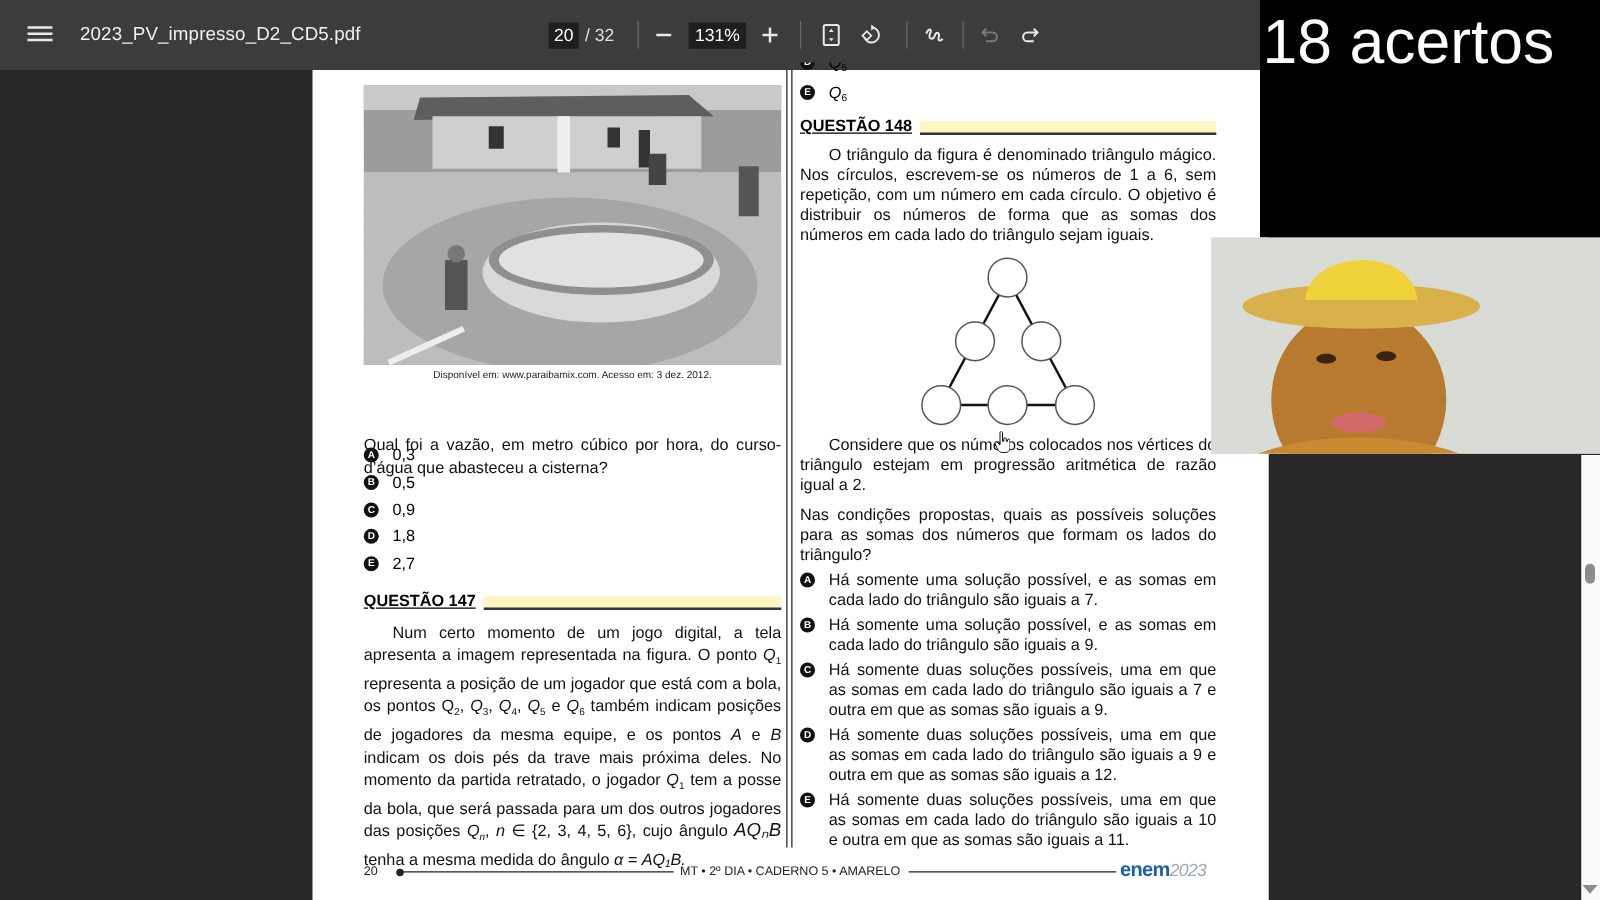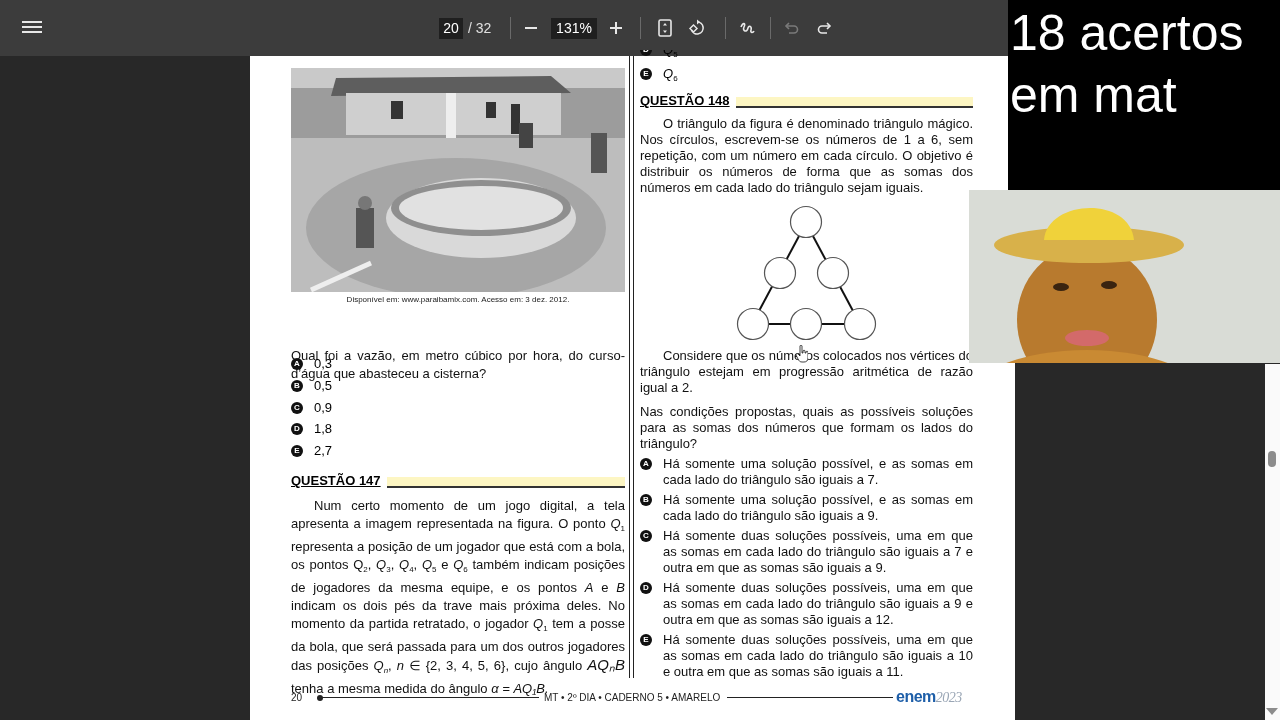--- a/index.html
+++ b/index.html
@@ -51,21 +51,21 @@
   sub { font-size: 8px; vertical-align: -3px; }
   .it { font-style: italic; }
 
   .footer { position: absolute; left: 291px; top: 690px; width: 682px; height: 16px; font-size: 10px; color: #222; }
   .footer .pg { position: absolute; left: 0; top: 2px; }
   .footer .dot { position: absolute; left: 26px; top: 5px; width: 6px; height: 6px; border-radius: 50%; background: #222; }
   .footer .line1 { position: absolute; left: 30px; top: 7px; width: 218px; height: 1px; background: #222; }
   .footer .mid { position: absolute; left: 253px; top: 2px; }
   .footer .line2 { position: absolute; left: 436px; top: 7px; width: 166px; height: 1px; background: #222; }
   .footer .brand { position: absolute; left: 605px; top: -2px; font-size: 16px; color: #1d5ea8; font-weight: bold; letter-spacing: -0.5px; }
-  .footer .brand em { font-style: italic; font-weight: normal; color: #9aa6b5; font-size: 14px; font-family: Liberation Serif, serif; }
+  .footer .brand em { font-style: italic; font-weight: normal; color: #9aa6b5; font-size: 14px; }
 
   
   .triangle { position: absolute; left: 730px; top: 203px; width: 155px; height: 140px; }
 
   
   .scroll-track { position: absolute; left: 1265px; top: 364px; width: 15px; height: 356px; background: #fafafa; }
   .scroll-thumb { position: absolute; left: 1268px; top: 451px; width: 8px; height: 16px; border-radius: 4px; background: #8c8c8c; cursor: pointer; }
   .scroll-arrow { position: absolute; left: 1266px; top: 708px; width: 0; height: 0; border-left: 6px solid transparent; border-right: 6px solid transparent; border-top: 7px solid #8c8c8c; cursor: pointer; }
   .right-white { position: absolute; left: 1015px; top: 364px; width: 250px; height: 356px; background: #282828; }
   .left-white { position: absolute; left: 1000px; top: 364px; width: 15px; height: 356px; background: #fff; }
@@ -84,20 +84,21 @@
 </style>
 </head>
 <body>
 
 <div class="toolbar">
   <div class="menu-btn">
       <span></span>
       <span></span>
       <span></span>
     </div>
+  <div class="doc-title">2023_PV_impresso_D2_CD5.pdf</div>
 
   <div class="page-box">20</div>
   <div class="page-total">/ 32</div>
 
   <div class="tb-sep" style="left:510px"></div>
 
   <div class="tb-icon" style="left:519px">
     <svg width="14" height="14" viewBox="0 0 14 14">
         <rect x="1" y="6" width="12" height="2" fill="#e8e8e8"></rect>
       </svg>
@@ -280,21 +281,20 @@
 </svg>
 
 <div class="left-white"></div>
 <div class="right-white"></div>
 <div class="scroll-track"></div>
 <div class="scroll-thumb"></div>
 <div class="scroll-arrow"></div>
 
 <div class="overlay">
   <div>18 acertos</div>
-  <div>em mat</div>
 </div>
 
 <div class="webcam">
   <svg width="311" height="173" viewBox="0 0 311 173">
     <rect width="311" height="173" fill="#d9dcd6"></rect>
     <ellipse cx="118" cy="130" rx="70" ry="75" fill="#b87a2e"></ellipse>
     <ellipse cx="118" cy="210" rx="120" ry="50" fill="#c98a33"></ellipse>
     <ellipse cx="120" cy="55" rx="95" ry="18" fill="#d8b14a"></ellipse>
     <path d="M75 50 C78 10, 160 5, 165 50 Z" fill="#f0d23a"></path>
     <ellipse cx="92" cy="97" rx="8" ry="4" fill="#3a2410"></ellipse>

